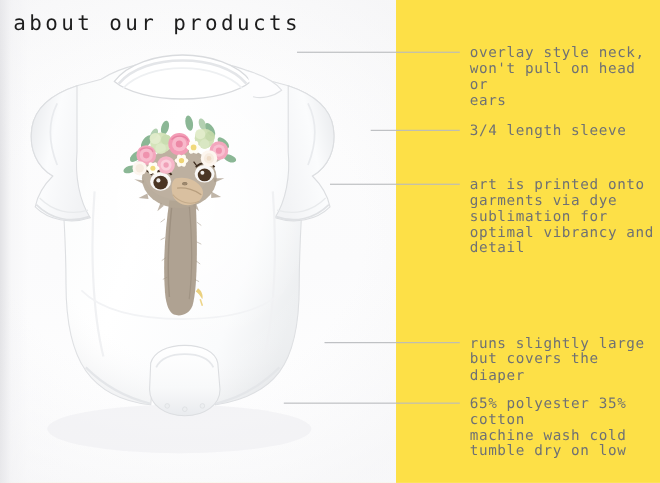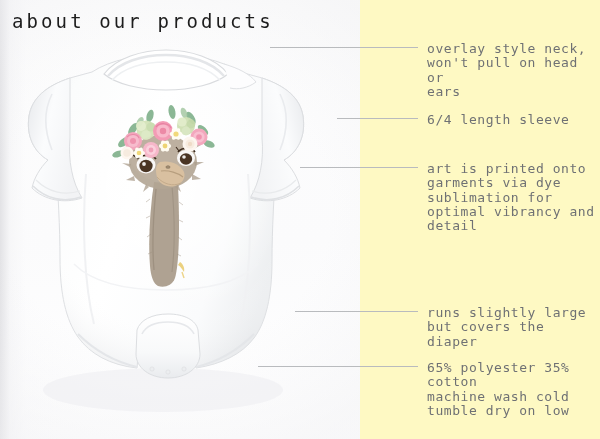--- a/index.html
+++ b/index.html
@@ -5,21 +5,21 @@
   html, body {
     margin: 0;
     padding: 0;
     background: #ffffff;
   }
   #page {
     position: relative;
     width: 600px;
     height: 439px;
     overflow: hidden;
-    background: #fef9c3;
+    background: #fde047;
     font-family: "DejaVu Sans Mono", "Liberation Mono", monospace;
   }
 
   
   .photo-area {
     position: absolute;
     left: 0; top: 0;
     width: 360px; height: 439px;
     background:
       linear-gradient(to right, rgba(225,225,228,0.95) 0px, rgba(243,243,245,0.55) 10px, rgba(252,252,253,0.25) 26px, rgba(255,255,255,0) 60px),
@@ -363,21 +363,21 @@
 
   <div class="leader" style="left:270px; top:47px;  width:148px;"></div>
   <div class="leader" style="left:337px; top:118px; width: 81px;"></div>
   <div class="leader" style="left:300px; top:167px; width:118px;"></div>
   <div class="leader" style="left:295px; top:311px; width:123px;"></div>
   <div class="leader" style="left:258px; top:366px; width:160px;"></div>
 
   <div class="note" style="top:42px;">overlay style neck,
 won't pull on head or
 ears</div>
-  <div class="note" style="top:113px;">6/4 length sleeve</div>
+  <div class="note" style="top:113px;">3/4 length sleeve</div>
   <div class="note" style="top:162px;">art is printed onto
 garments via dye
 sublimation for
 optimal vibrancy and
 detail</div>
   <div class="note" style="top:306px;">runs slightly large
 but covers the diaper</div>
   <div class="note" style="top:361px;">65% polyester 35%
 cotton
 machine wash cold

